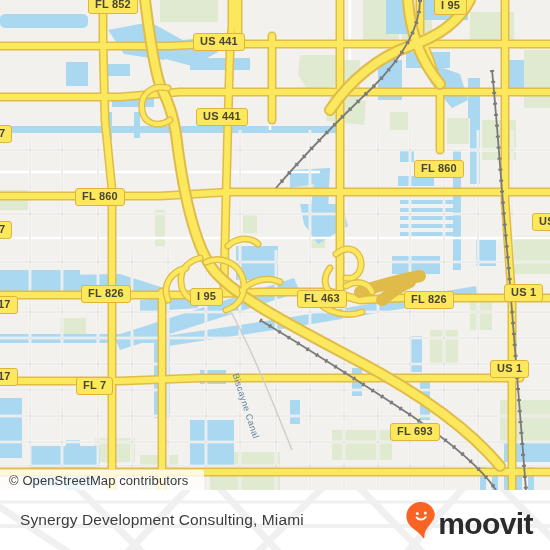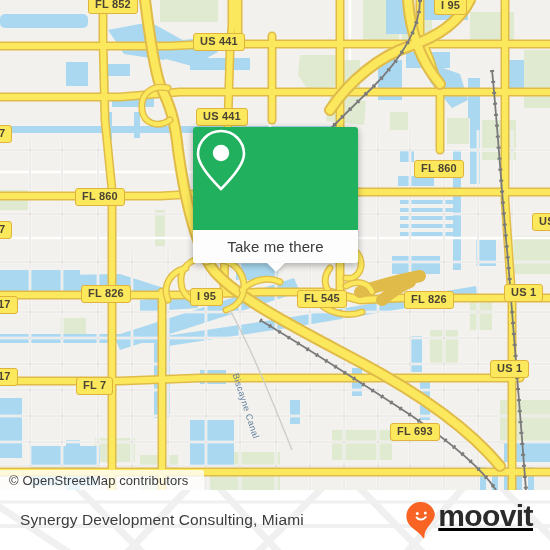--- a/index.html
+++ b/index.html
@@ -90,21 +90,21 @@
     background:#14b8a6;
     overflow:hidden;
   }
   #footer-wm{position:absolute;left:0;top:0;opacity:1;}
   #footer-title{
     position:absolute;left:20px;top:50%;transform:translateY(-50%);
     font-size:15.5px;color:#3c3c3c;letter-spacing:.1px;white-space:nowrap;
   }
   #logo{
     position:absolute;right:17px;top:50%;transform:translateY(-50%);
-    display:flex;align-items:flex-start;gap:1px;text-decoration:underline;
+    display:flex;align-items:flex-end;gap:1px;
   }
   #logo-word{
     font-size:30px;font-weight:bold;color:#2b2b2b;letter-spacing:-.6px;
     line-height:30px;
   }
 </style>
 </head>
 <body>
 
 <div id="app">
@@ -364,43 +364,31 @@
         <div class="shield" style="left: 434px; top: -3px;">I 95</div>
         <div class="shield" style="left: 196px; top: 108px;">US 441</div>
         <div class="shield" style="left: -8px; top: 125px;">7</div>
         <div class="shield" style="left: 75px; top: 188px;">FL 860</div>
         <div class="shield" style="left: 414px; top: 160px;">FL 860</div>
         <div class="shield" style="left: -8px; top: 221px;">7</div>
         <div class="shield" style="left: 532px; top: 213px;">US</div>
         <div class="shield" style="left: -9px; top: 296px;">17</div>
         <div class="shield" style="left: 81px; top: 285px;">FL 826</div>
         <div class="shield" style="left: 190px; top: 288px;">I 95</div>
-        <div class="shield" style="left: 297px; top: 290px;">FL 545</div>
+        <div class="shield" style="left: 297px; top: 290px;">FL 463</div>
         <div class="shield" style="left: 404px; top: 291px;">FL 826</div>
         <div class="shield" style="left: 504px; top: 284px;">US 1</div>
         <div class="shield" style="left: 490px; top: 360px;">US 1</div>
         <div class="shield" style="left: -9px; top: 368px;">17</div>
         <div class="shield" style="left: 76px; top: 377px;">FL 7</div>
         <div class="shield" style="left: 390px; top: 423px;">FL 693</div>
       </div>
 
     <div class="canal-label" id="canal-0" style="left: 240px; top: 372px; transform: rotate(72deg);">Biscayne Canal</div>
 
-    <div id="card">
-      <div id="card-top">
-        <svg width="56" height="66" viewBox="0 0 56 66">
-          <path d="M28 4 C15.3 4 5 14.3 5 27 C5 37 16 50 28 62 C40 50 51 37 51 27 C51 14.3 40.7 4 28 4 Z" fill="none" stroke="#ffffff" stroke-width="2.6"></path>
-          <circle cx="28" cy="26" r="8.2" fill="#ffffff"></circle>
-        </svg>
-      </div>
-      <div id="card-bottom">
-        <span id="card-label">Take me there</span>
-        <div id="card-pointer"></div>
-      </div>
-    </div>
 
     <div id="osm">© OpenStreetMap contributors</div>
   </div>
 
   <div id="footer">
     <svg id="footer-wm" width="550" height="60" viewBox="0 0 550 60">
       <rect x="0" y="0" width="550" height="60" fill="#ffffff"></rect>
       <g stroke="#f0f0f0" stroke-width="7" fill="none" stroke-linecap="round">
         <path d="M-20 4 L80 70"></path>
         <path d="M70 -10 L150 70"></path>

